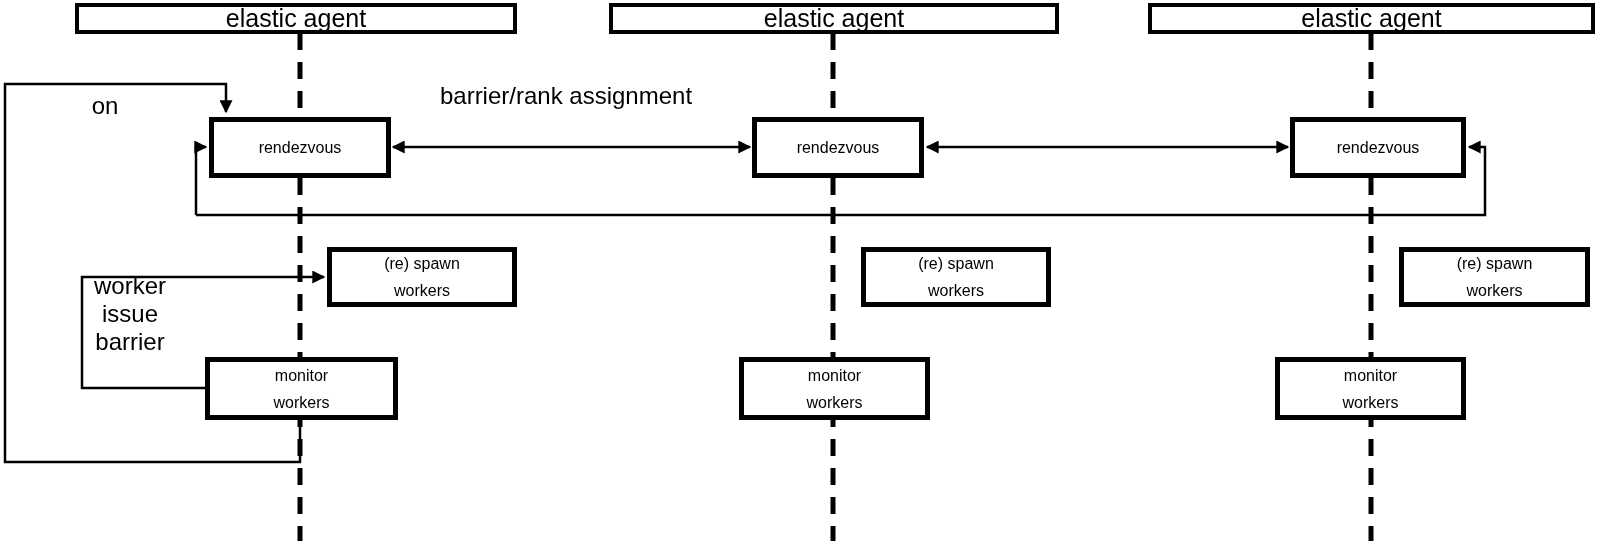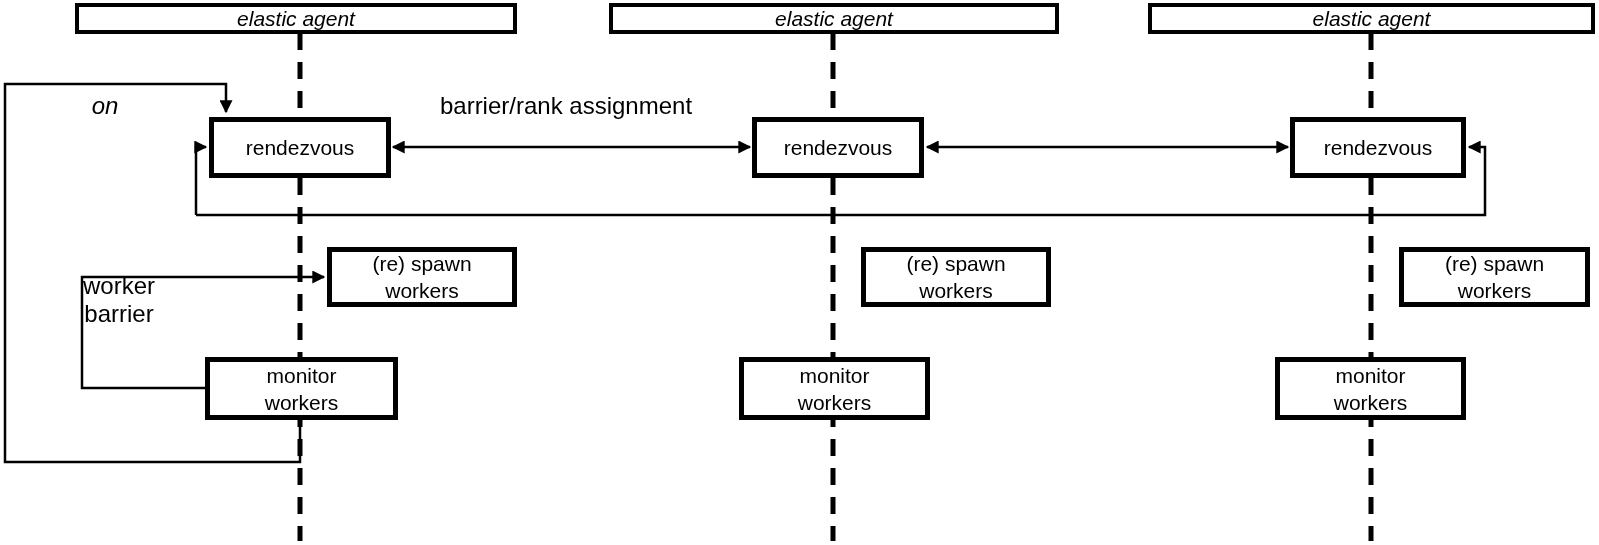--- a/index.html
+++ b/index.html
@@ -16,26 +16,26 @@
   .box{
     position:absolute;
     box-sizing:border-box;
     background:#ffffff;
     border:5px solid #000000;
     display:flex;
     flex-direction:column;
     align-items:center;
     justify-content:center;
     text-align:center;
-    font-size:21px;
+    font-size:16px;
     line-height:27px;
     z-index:2;
     white-space:nowrap;
   }
-  .header{border-width:4px;font-size:21px;line-height:25px;font-style:italic;}
+  .header{border-width:4px;font-size:25px;line-height:25px;}
   .lbl{
     position:absolute;
     z-index:2;
     font-size:24px;
     line-height:28px;
     text-align:center;
     white-space:nowrap;
   }
   
   .c1h{left:75px;  top:3px;   width:442px; height:31px;}
@@ -46,23 +46,23 @@
   .c2h{left:609px; top:3px;   width:450px; height:31px;}
   .c2r{left:752px; top:117px; width:172px; height:61px;}
   .c2s{left:861px; top:247px; width:190px; height:60px;}
   .c2m{left:739px; top:357px; width:191px; height:63px;}
   
   .c3h{left:1148px;top:3px;   width:447px; height:31px;}
   .c3r{left:1290px;top:117px; width:176px; height:61px;}
   .c3s{left:1399px;top:247px; width:191px; height:60px;}
   .c3m{left:1275px;top:357px; width:191px; height:63px;}
   
-  #lbl-membership{left:20px;  top:92px;  width:170px;font-style:italic;}
-  #lbl-barrier  {left:416px; top:92px;  width:300px;}
-  #lbl-worker   {left:34px;  top:272px; width:170px;}
+  #lbl-membership{left:20px;  top:92px;  width:170px;}
+  #lbl-barrier  {left:416px; top:82px;  width:300px;}
+  #lbl-worker   {left:45px;  top:272px; width:170px;}
 </style>
 </head>
 <body>
 
 <div id="canvas">
 
   <svg id="wires" width="1599" height="545" viewBox="0 0 1599 545">
     <defs>
       <marker id="ah" viewBox="0 0 10 10" refX="9" refY="5" markerUnits="userSpaceOnUse" markerWidth="18" markerHeight="13" orient="auto">
         <path d="M0,0 L10,5 L0,10 Z" fill="#000000"></path>
@@ -122,16 +122,17 @@
   </div>
 
   <div class="lbl" id="lbl-membership">
     <div>on</div>
   </div>
 
   <div class="lbl" id="lbl-barrier">barrier/rank assignment</div>
 
   <div class="lbl" id="lbl-worker">
     <div>worker</div>
+    <div>issue</div>
     <div>barrier</div>
   </div>
 
 </div>
 
 </body></html>

